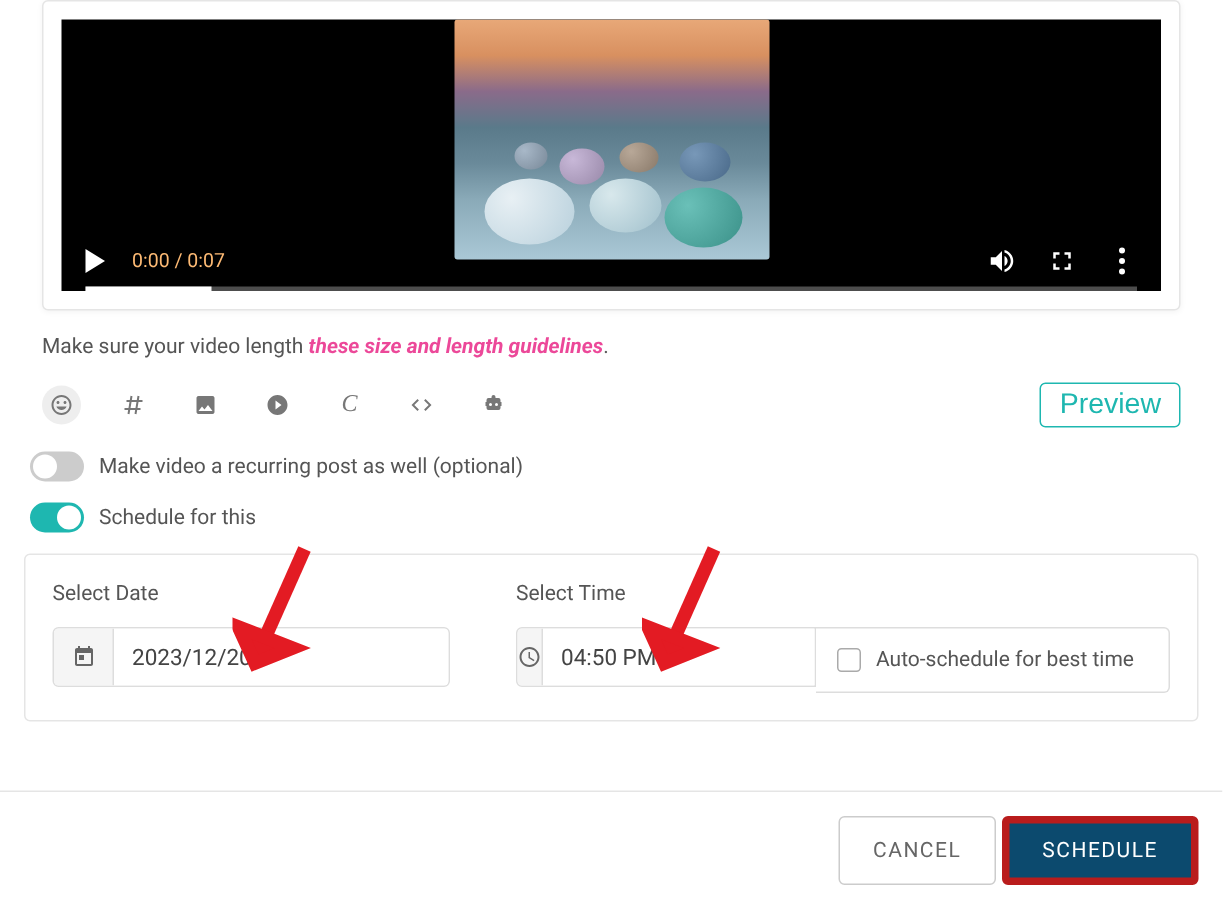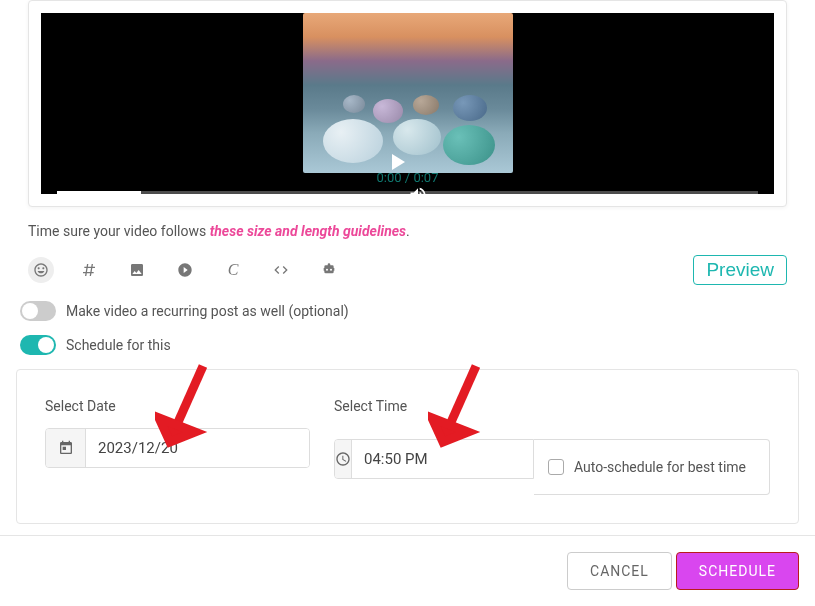--- a/index.html
+++ b/index.html
@@ -46,22 +46,21 @@
   }
   .controls {
     position: absolute;
     bottom: 0;
     left: 0;
     right: 0;
     height: 40px;
     display: flex;
     align-items: center;
     padding: 0 16px;
-    color: #0f766e;
-    flex-direction: column;
+    color: #fdba74;
   }
   .play-btn {
     width: 0;
     height: 0;
     border-top: 8px solid transparent;
     border-bottom: 8px solid transparent;
     border-left: 13px solid #fff;
     margin-right: 18px;
     cursor: pointer;
   }
@@ -148,27 +147,27 @@
     height: 16px;
     background: #fff;
     border-radius: 50%;
     top: 2px;
   }
   .toggle-off .toggle-knob { left: 2px; }
   .toggle-on .toggle-knob { right: 2px; }
   .schedule-box {
     border: 1px solid #e5e5e5;
     border-radius: 4px;
-    padding: 28px;
+    padding: 18px;
     margin-bottom: 24px;
     display: flex;
     gap: 24px;
   }
   .field-group { flex: 1; }
-  .field-group.wide { flex: 2; display: flex; gap: 11px; }
+  .field-group.wide { flex: 2; display: flex; gap: 0; margin-left: 20px; }
   .field-label {
     font-size: 14px;
     color: #555;
     margin-bottom: 14px;
     display: block;
   }
   .input-group {
     display: flex;
     border: 1px solid #ddd;
     border-radius: 4px;
@@ -195,21 +194,21 @@
     font-family: inherit;
   }
   .time-wrap { display: flex; flex: 1; }
   .time-wrap .input-group { flex: 0 0 200px; border-top-right-radius: 0; border-bottom-right-radius: 0; }
   .auto-box {
     flex: 1;
     border: 1px solid #ddd;
     border-left: none;
     border-top-right-radius: 4px;
     border-bottom-right-radius: 4px;
-    height: 56px;
+    height: 44px;
     display: flex;
     align-items: center;
     padding: 0 14px;
     gap: 10px;
     font-size: 14px;
     color: #555;
   }
   .checkbox {
     width: 16px;
     height: 16px;
@@ -236,22 +235,22 @@
     letter-spacing: 1px;
     cursor: pointer;
     font-family: inherit;
   }
   .btn-cancel {
     background: #fff;
     border: 1px solid #ccc;
     color: #666;
   }
   .btn-schedule {
-    background: #d946ef;
-    border: 1px solid #b91c1c;
+    background: #0c4a6e;
+    border: 5px solid #b91c1c;
     color: #fff;
     text-align: right;
   }
   .arrow-annotation {
     position: absolute;
     pointer-events: none;
     z-index: 100;
   }
   .arrow-annotation svg { display: block; }
 </style>
@@ -292,21 +291,21 @@
             </div>
         </div>
       </div>
       <div class="progress-bar">
         <div class="progress-fill"></div>
       </div>
     </div>
   </div>
 
   <p class="guidelines-text">
-    <span>Time sure your video follows </span><a class="guidelines-link">these size and length guidelines</a><span>.</span>
+    <span>Make sure your video length </span><a class="guidelines-link">these size and length guidelines</a><span>.</span>
   </p>
 
   <div class="toolbar-row">
     <div class="tool-icons">
       <div class="tool-icon active">
         <svg viewBox="0 0 24 24">
             <path d="M12 2C6.48 2 2 6.48 2 12s4.48 10 10 10 10-4.48 10-10S17.52 2 12 2zm0 18c-4.41 0-8-3.59-8-8s3.59-8 8-8 8 3.59 8 8-3.59 8-8 8zM8.5 11c.83 0 1.5-.67 1.5-1.5S9.33 8 8.5 8 7 8.67 7 9.5 7.67 11 8.5 11zm7 0c.83 0 1.5-.67 1.5-1.5S16.33 8 15.5 8 14 8.67 14 9.5s.67 1.5 1.5 1.5zm-3.5 6c2.33 0 4.31-1.46 5.11-3.5H6.89c.8 2.04 2.78 3.5 5.11 3.5z"></path>
           </svg>
       </div>
       <div class="tool-icon">

